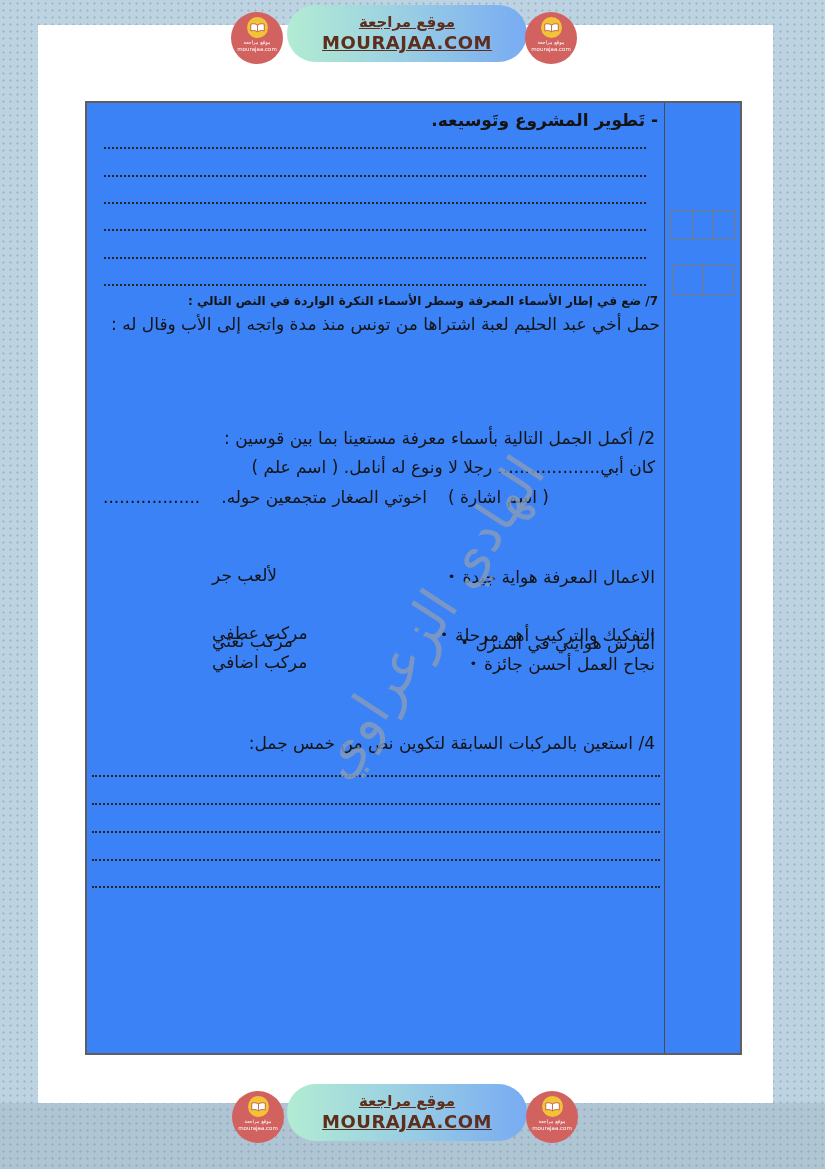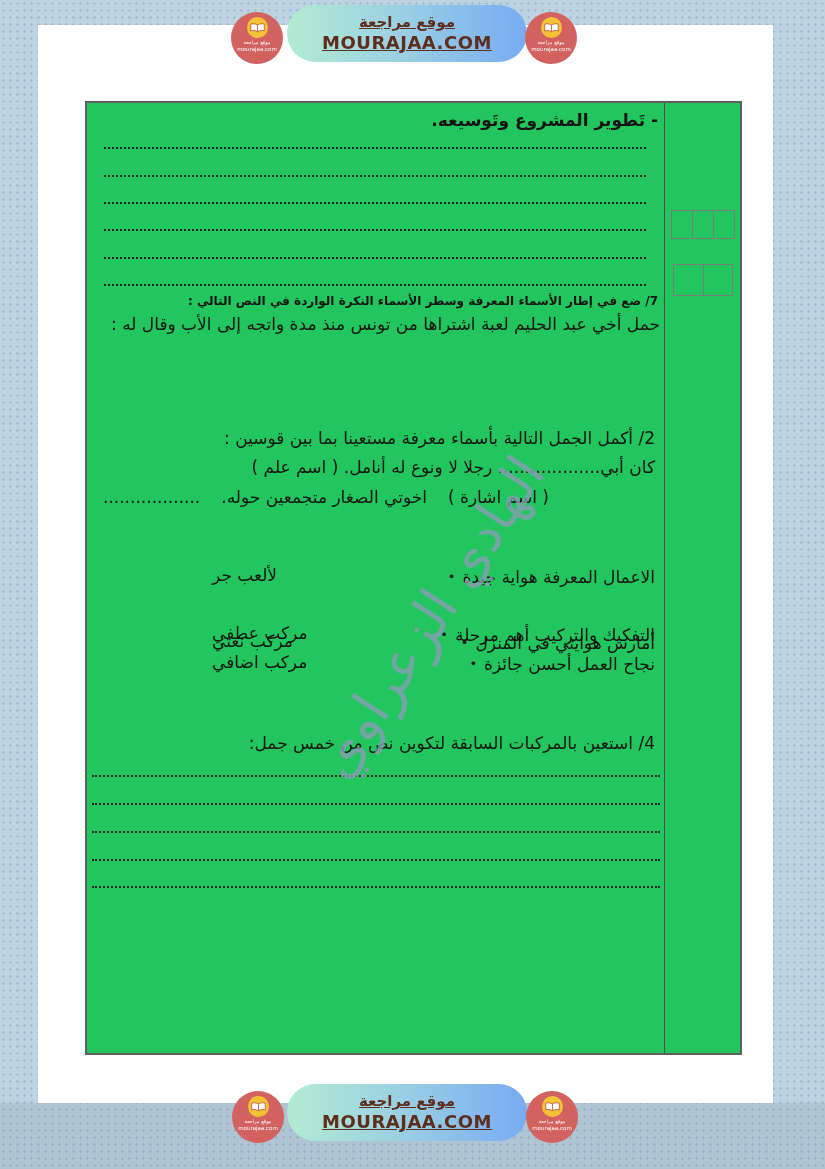--- a/index.html
+++ b/index.html
@@ -26,21 +26,21 @@
     position:absolute;width:52px;height:52px;border-radius:50%;background:#d2625f;
     display:flex;flex-direction:column;align-items:center;z-index:7;
   }
   .logo-circle .yellow{width:21px;height:21px;border-radius:50%;background:#f2c337;
     margin-top:5px;display:flex;align-items:center;justify-content:center;}
   .logo-circle .t1{font-size:5px;color:#ffffff;line-height:1.3;margin-top:1px;}
   .logo-circle .t2{font-size:5.5px;color:#ffffff;line-height:1.1;}
 
   
   .frame{position:absolute;left:85px;top:101px;width:653px;height:950px;
-    border:2px solid #5f5f5f;background:#22c55e;}
+    border:2px solid #5f5f5f;background:#3b82f6;}
   .margin-col{position:absolute;right:0;top:0;bottom:0;width:75px;border-left:1px solid #4c4c4c;}
   .score-box{position:absolute;border:1.5px solid #7a7a7a;display:flex;}
   .score-box>div{flex:1;border-left:1.5px solid #7a7a7a;}
   .score-box>div:first-child{border-left:none;}
   .sb3{left:6px;top:107px;width:62px;height:27px;}
   .sb2{left:8px;top:161px;width:58px;height:30px;}
 
   .content{position:absolute;inset:0;color:#141414;}
   .rtl-line{position:absolute;direction:rtl;white-space:nowrap;font-size:17px;}
   .dl{position:absolute;height:0;border-top:2.5px dotted #262626;}

